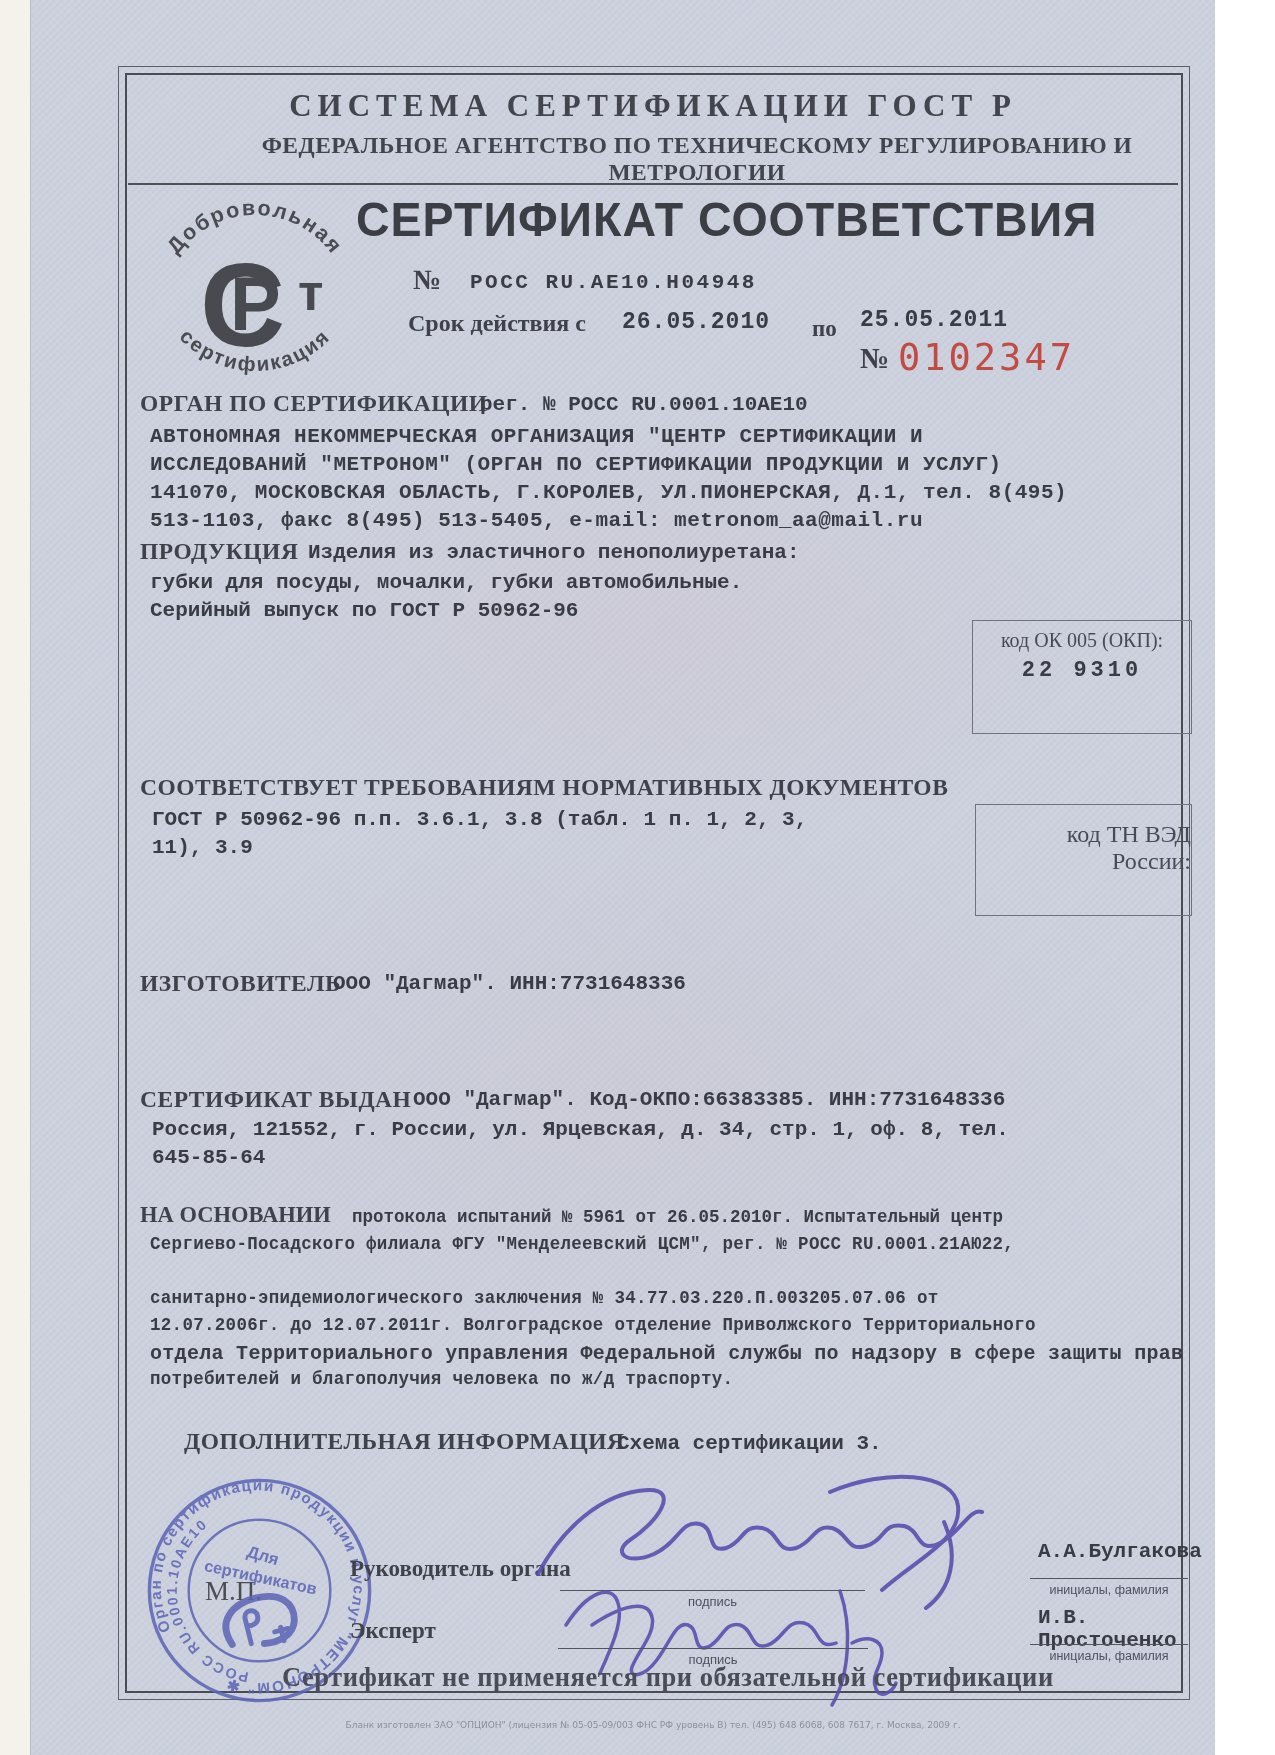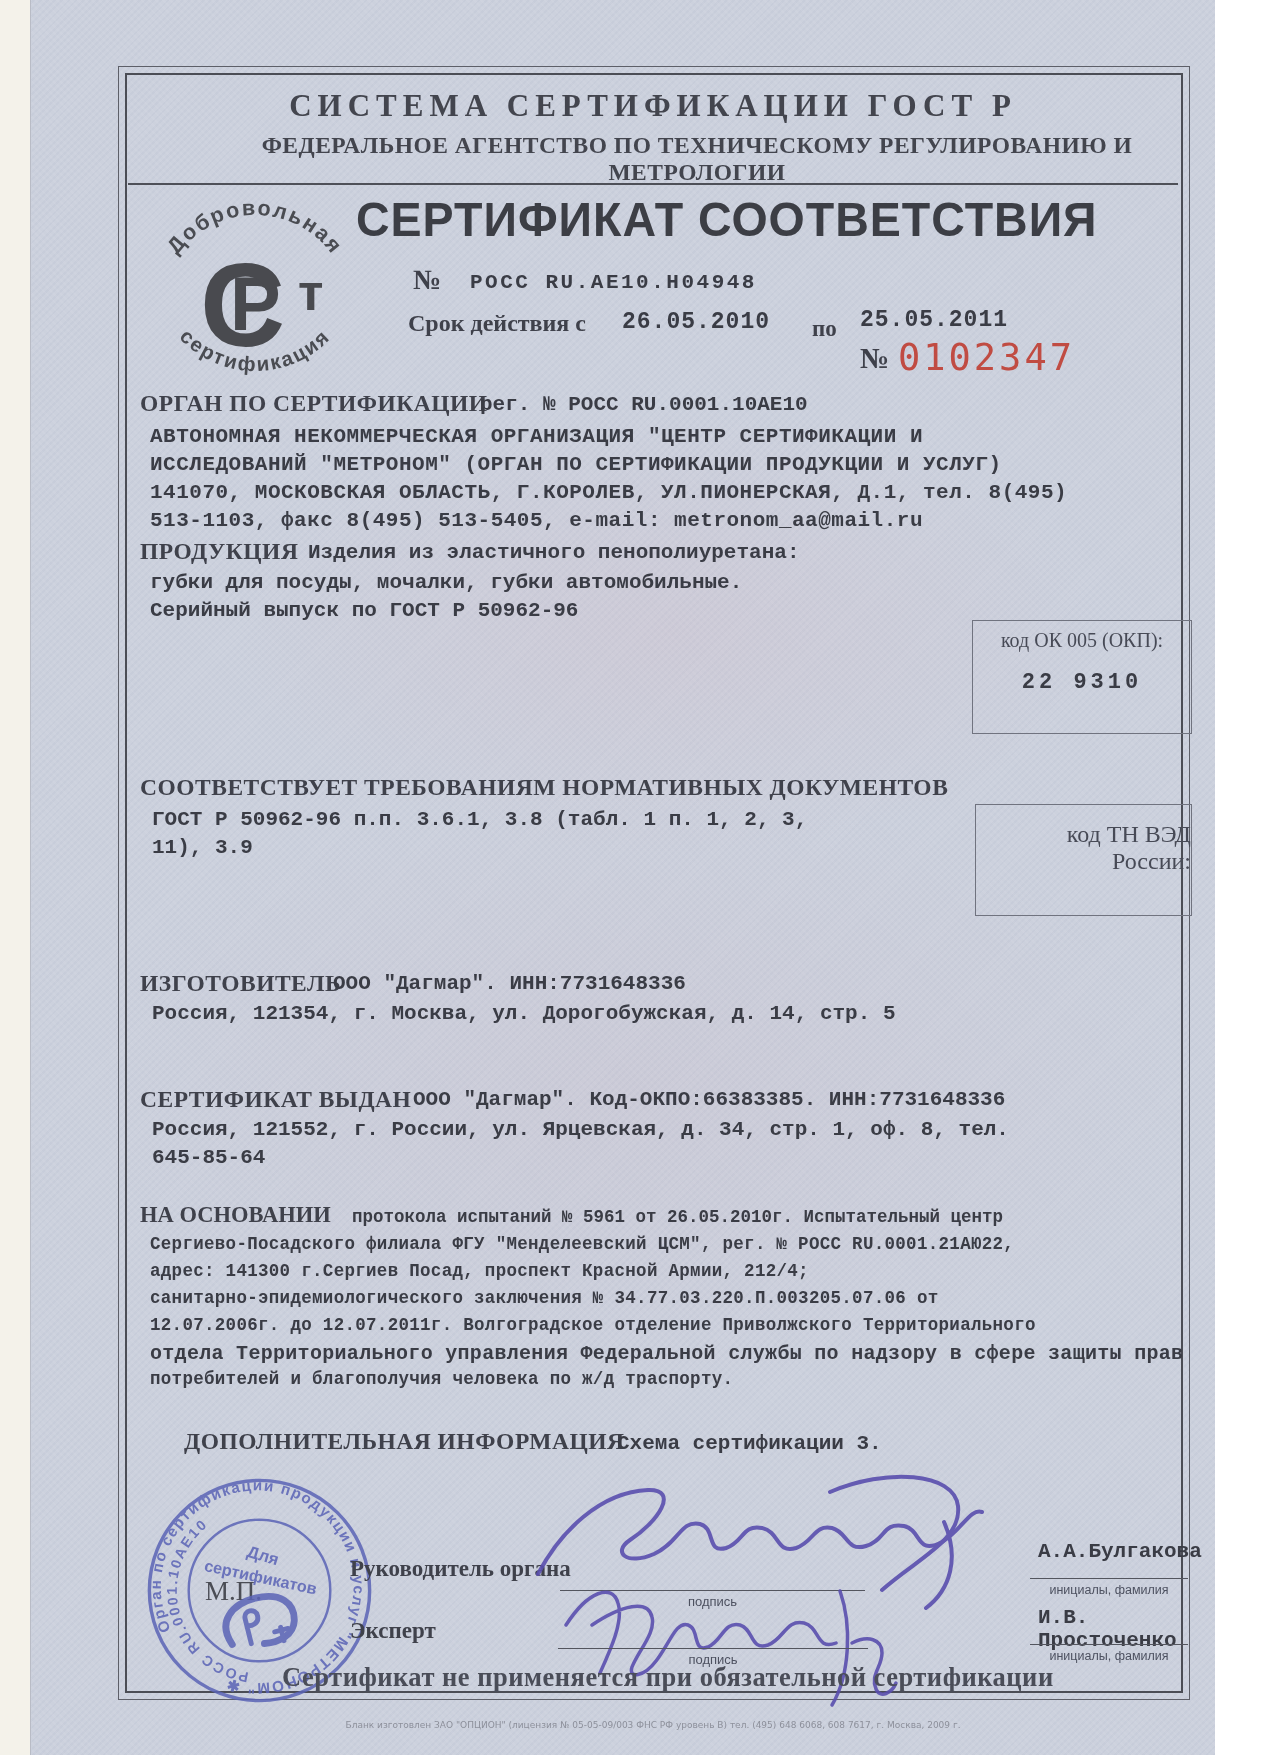--- a/index.html
+++ b/index.html
@@ -40,21 +40,21 @@
   .valid-label{left:408px;top:310px;font-size:24px;font-weight:bold;}
   .valid-from{left:622px;top:309px;font-size:23px;letter-spacing:1px;}
   .valid-to-label{left:812px;top:316px;font-size:23px;font-weight:bold;}
   .valid-to{left:860px;top:307px;font-size:23px;letter-spacing:1px;}
   .blank-no-label{left:860px;top:342px;font-size:29px;}
   .blank-no{left:898px;top:336px;font-family:"DejaVu Sans Mono",monospace;font-size:37px;letter-spacing:3px;color:#c04136;opacity:0.92;}
   .sec-label{font-size:23.5px;letter-spacing:0.5px;}
   .ln{white-space:pre;}
   .box{border:1.5px solid #70737f;}
   .box .box-label{font-family:"Liberation Serif",serif;font-size:20px;color:#474a56;text-align:center;margin-top:8px;}
-  .box .box-value{font-family:"Liberation Mono",monospace;font-weight:bold;font-size:22px;letter-spacing:4px;color:#3a3c45;text-align:center;margin-top:18px;}
+  .box .box-value{font-family:"Liberation Mono",monospace;font-weight:bold;font-size:22px;letter-spacing:4px;color:#3a3c45;text-align:center;margin-top:6px;}
   .sig-line{border-top:1.5px solid #53555e;height:0;}
   .sig-cap{font-family:"Liberation Sans",sans-serif;font-size:13px;color:#4d5160;}
   .note{font-size:26.5px;color:#4a4d58;letter-spacing:0.5px;font-weight:bold;}
   .fineprint{left:128px;top:1720px;width:1050px;text-align:center;font-family:"DejaVu Sans",sans-serif;font-size:9px;color:#8d909b;}
   svg{overflow:visible;}
 </style>
 </head>
 <body>
 
 <div class="scan">
@@ -114,31 +114,29 @@
   <div class="abs serifb sec-label" style="left:140px;top:774px;">СООТВЕТСТВУЕТ ТРЕБОВАНИЯМ НОРМАТИВНЫХ ДОКУМЕНТОВ</div>
   <div class="abs mono ln" style="left:152px;top:808px;font-size:21px;">ГОСТ Р 50962-96 п.п. 3.6.1, 3.8 (табл. 1 п. 1, 2, 3,</div>
   <div class="abs mono ln" style="left:152px;top:836px;font-size:21px;">11), 3.9</div>
   <div class="abs box" style="left:975px;top:804px;width:215px;height:110px;">
     <div class="box-label" style="text-align:right;margin:16px 0 0 10px;font-size:24px;">код ТН ВЭД России:</div>
     <div class="box-value"></div>
   </div>
 
   <div class="abs serifb sec-label" style="left:140px;top:970px;">ИЗГОТОВИТЕЛЬ</div>
   <div class="abs mono" style="left:333px;top:972px;font-size:21px;">ООО "Дагмар". ИНН:7731648336</div>
-  <div class="abs mono ln" style="left:152px;top:1002px;font-size:21px;">Россия, 121354, г. Москва, ул. Дорогобужская, д. 14, стр. 5</div>
 
   <div class="abs serifb sec-label" style="left:140px;top:1086px;">СЕРТИФИКАТ ВЫДАН</div>
   <div class="abs mono" style="left:413px;top:1088px;font-size:21px;">ООО "Дагмар". Код-ОКПО:66383385. ИНН:7731648336</div>
   <div class="abs mono ln" style="left:152px;top:1118px;font-size:21px;">Россия, 121552, г. России, ул. Ярцевская, д. 34, стр. 1, оф. 8, тел.</div>
   <div class="abs mono ln" style="left:152px;top:1146px;font-size:21px;">645-85-64</div>
 
   <div class="abs serifb" style="left:140px;top:1202px;font-size:22.5px;">НА ОСНОВАНИИ</div>
   <div class="abs mono" style="left:352px;top:1207px;font-size:17.5px;">протокола испытаний № 5961 от 26.05.2010г. Испытательный центр</div>
   <div class="abs mono ln" style="left:150px;top:1234px;font-size:17.5px;letter-spacing:0.3px;">Сергиево-Посадского филиала ФГУ "Менделеевский ЦСМ", рег. № РОСС RU.0001.21АЮ22,</div>
-  <div class="abs mono ln" style="left:150px;top:1261px;font-size:17.5px;letter-spacing:0.3px;">адрес: 141300 г.Сергиев Посад, проспект Красной Армии, 212/4;</div>
   <div class="abs mono ln" style="left:150px;top:1288px;font-size:17.5px;letter-spacing:0.3px;">санитарно-эпидемиологического заключения № 34.77.03.220.П.003205.07.06 от</div>
   <div class="abs mono ln" style="left:150px;top:1315px;font-size:17.5px;letter-spacing:0.3px;">12.07.2006г. до 12.07.2011г. Волгоградское отделение Приволжского Территориального</div>
   <div class="abs mono ln" style="left:150px;top:1342px;font-size:20px;letter-spacing:0.3px;">отдела Территориального управления Федеральной службы по надзору в сфере защиты прав</div>
   <div class="abs mono ln" style="left:150px;top:1369px;font-size:17.5px;letter-spacing:0.3px;">потребителей и благополучия человека по ж/д траспорту.</div>
 
   <div class="abs serifb sec-label" style="left:140px;top:1428px;margin-left:44px;">ДОПОЛНИТЕЛЬНАЯ ИНФОРМАЦИЯ</div>
   <div class="abs mono" style="left:617px;top:1432px;font-size:21px;">Схема сертификации 3.</div>
 
   <div class="abs" style="left:205px;top:1576px;font-size:27px;color:#4b4d55;">М.П.</div>
 

